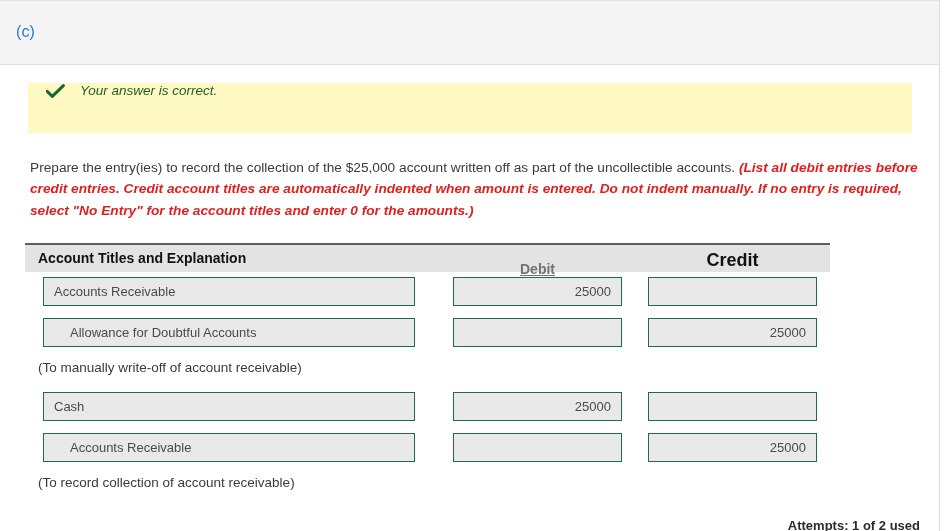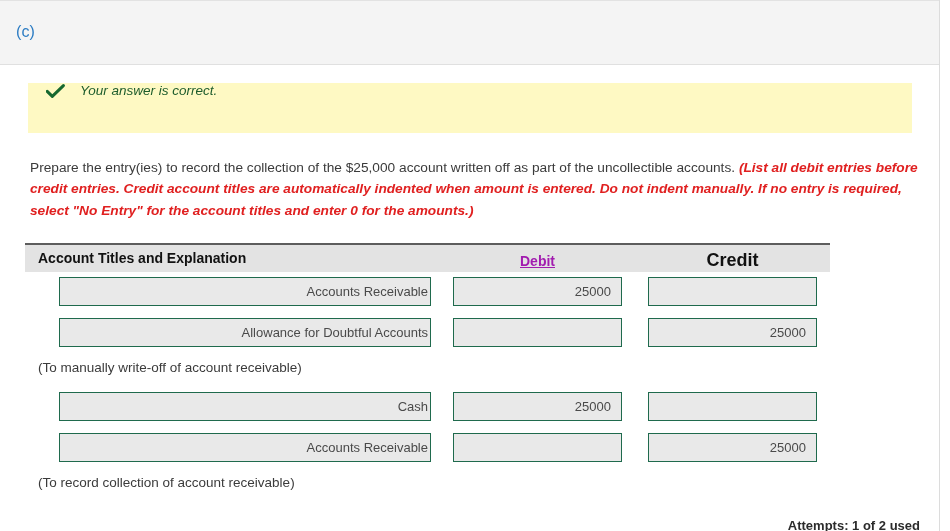--- a/index.html
+++ b/index.html
@@ -123,26 +123,26 @@
     position: absolute;
     left: 13px;
     top: 5px;
     font-size: 14px;
     font-weight: bold;
     color: #111111;
   }
   #journal-header .h-debit {
     position: absolute;
     left: 428px;
-    top: 8px;
+    top: 16px;
     width: 169px;
     text-align: center;
     font-size: 14px;
     font-weight: bold;
-    color: #a21caf;
+    color: #737373;
     text-decoration: underline;
   }
   #journal-header .h-credit {
     position: absolute;
     left: 623px;
     top: 5px;
     width: 169px;
     text-align: center;
     font-size: 18px;
     font-weight: bold;
@@ -159,25 +159,24 @@
     background: #e9e9e9;
     border: 1px solid #1f6a4d;
     box-sizing: border-box;
     font-family: "Liberation Sans", sans-serif;
     font-size: 13px;
     color: #4a4a4a;
     outline: none;
     border-radius: 0;
   }
   .je-account {
-    left: 34px;
+    left: 18px;
     top: 5px;
     width: 372px;
     padding-left: 10px;
-    text-align: right;
   }
   .je-account.indent {
     padding-left: 26px;
   }
   .je-debit {
     left: 428px;
     top: 5px;
     width: 169px;
     text-align: right;
     padding-right: 10px;

